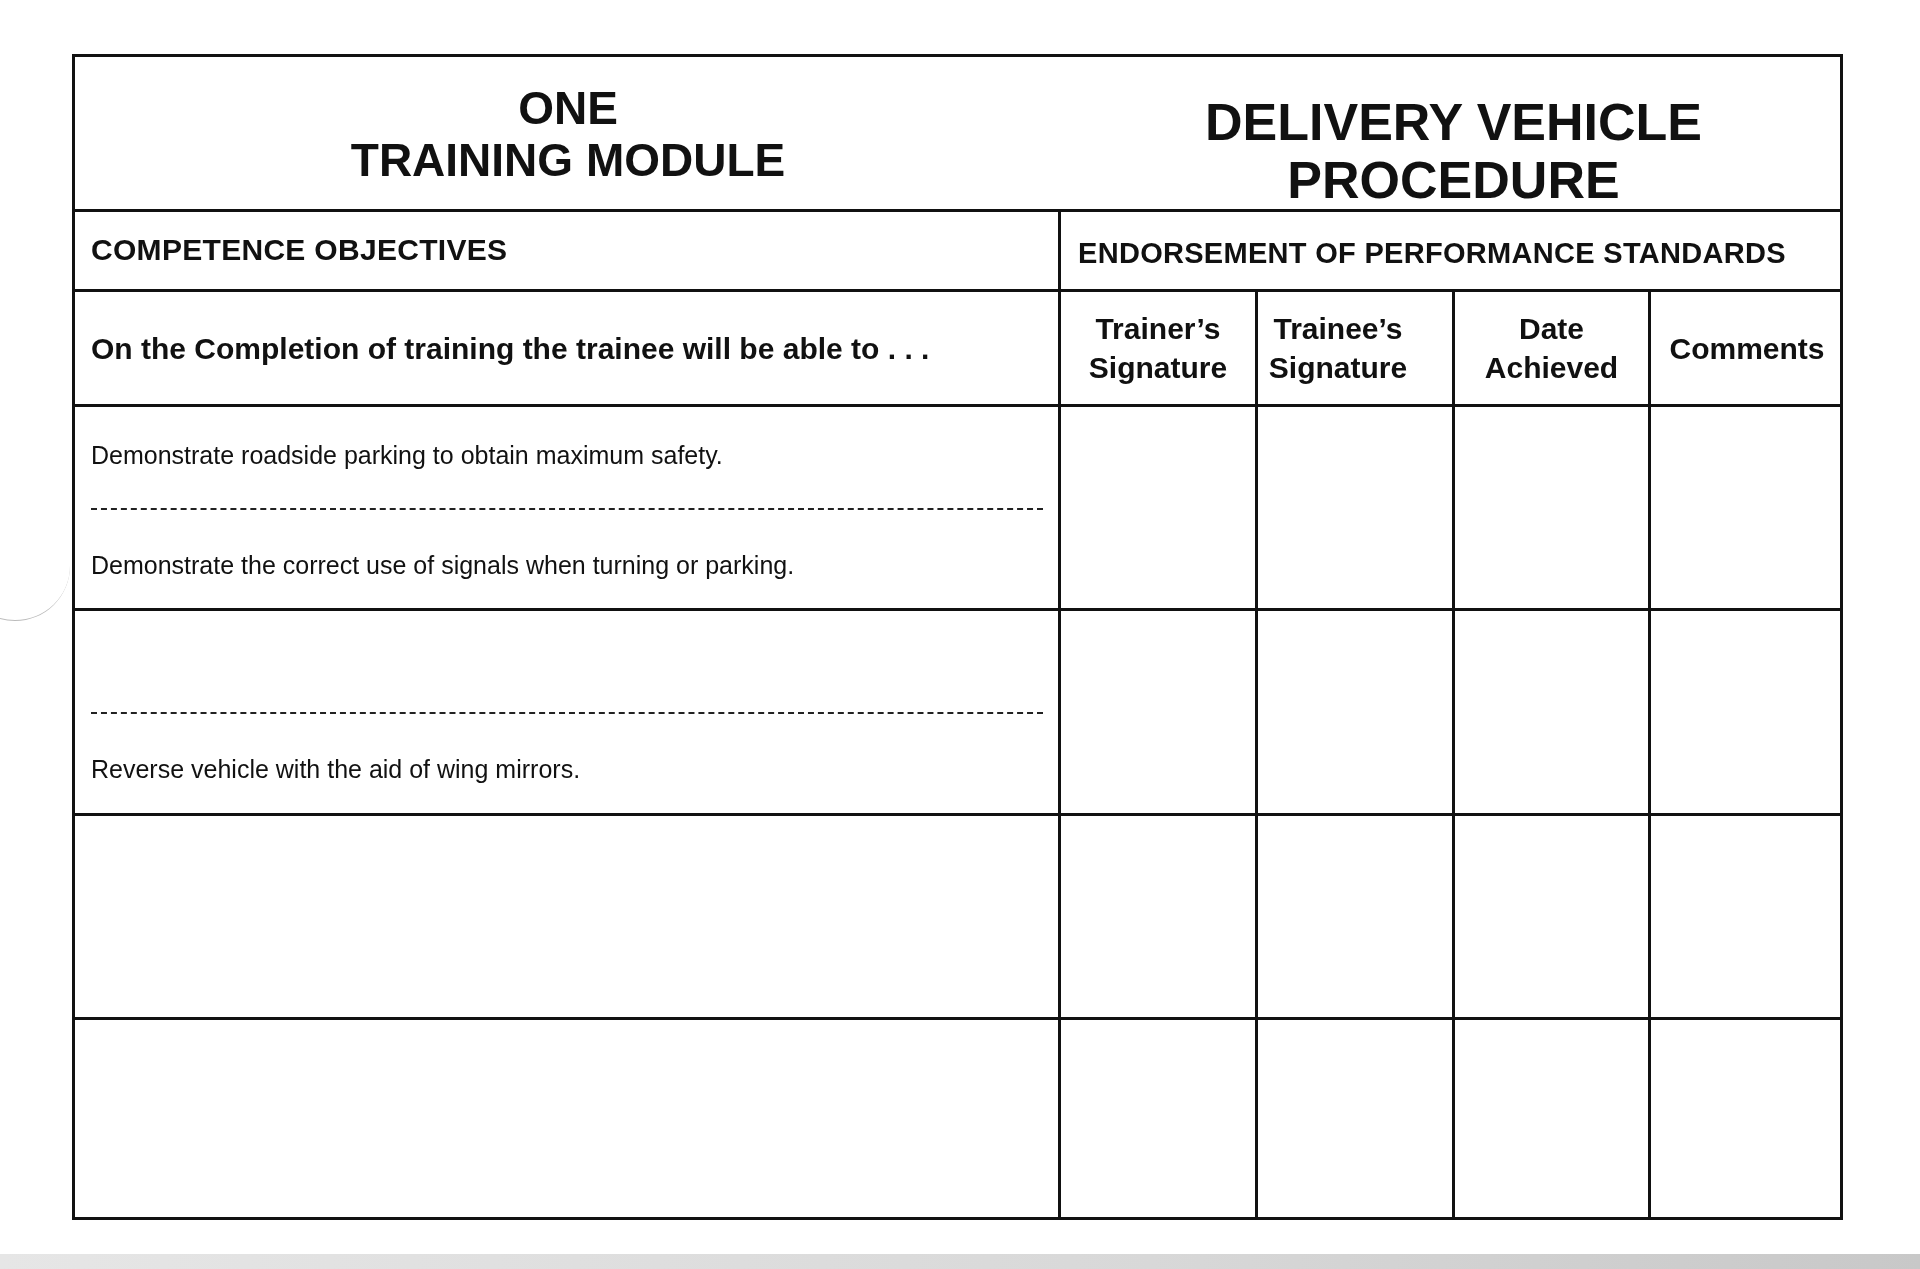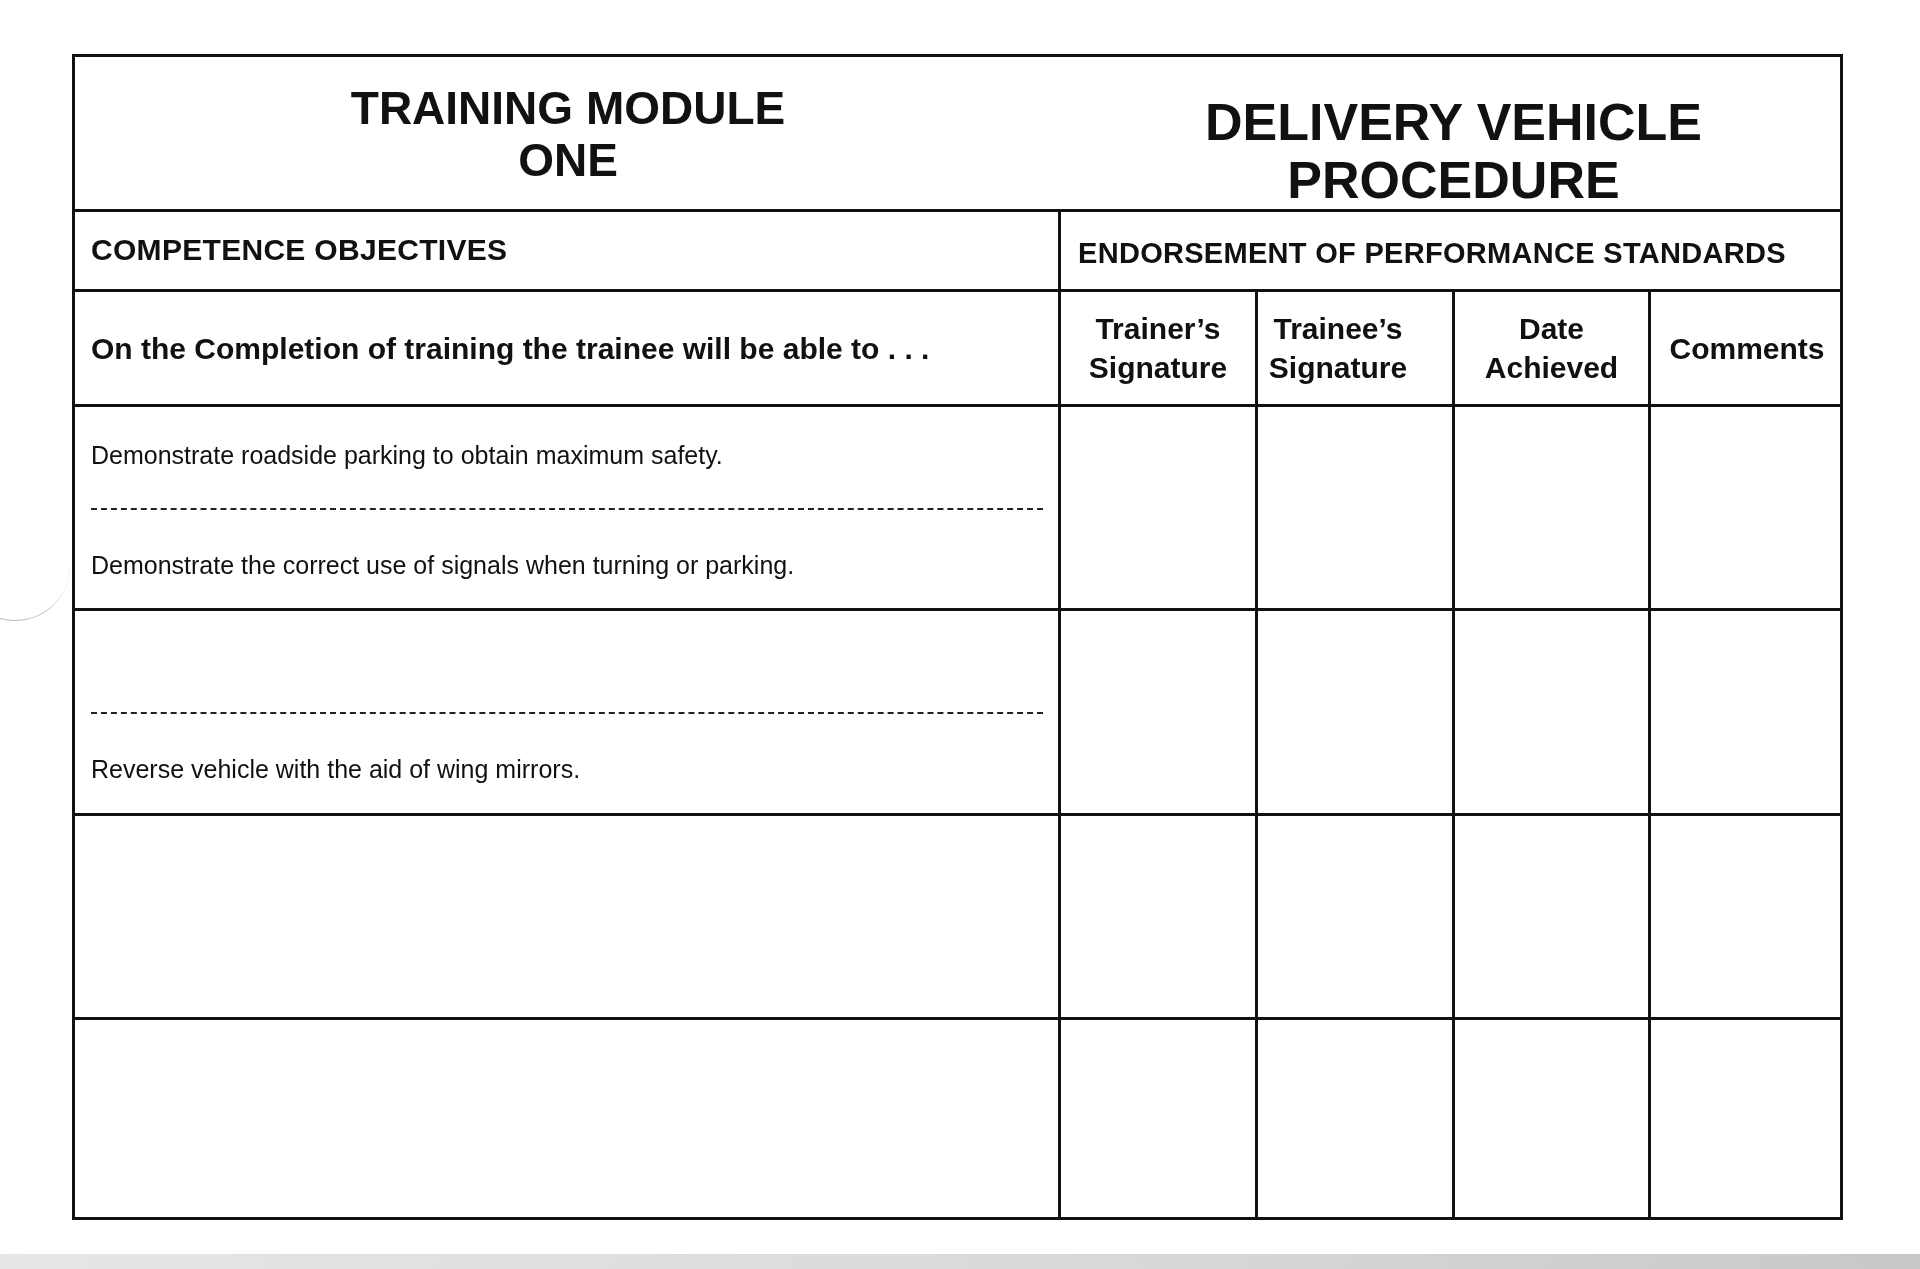--- a/index.html
+++ b/index.html
@@ -25,22 +25,22 @@
                   background: linear-gradient(90deg, #e6e6e6, #d8d8d8 60%, #c8c8c8); }
 </style>
 </head>
 <body>
 
 <div class="curl"></div>
 
 <div class="sheet">
 
   <div class="title title-left">
+    <div>ONE</div>
     <div>TRAINING MODULE</div>
-    <div>ONE</div>
   </div>
   <div class="title title-right">
     <div>DELIVERY VEHICLE</div>
     <div>PROCEDURE</div>
   </div>
 
   <div class="hline" style="top:152px"></div>
   <div class="hline" style="top:232px"></div>
   <div class="hline" style="top:347px"></div>
   <div class="hline" style="top:551px"></div>

